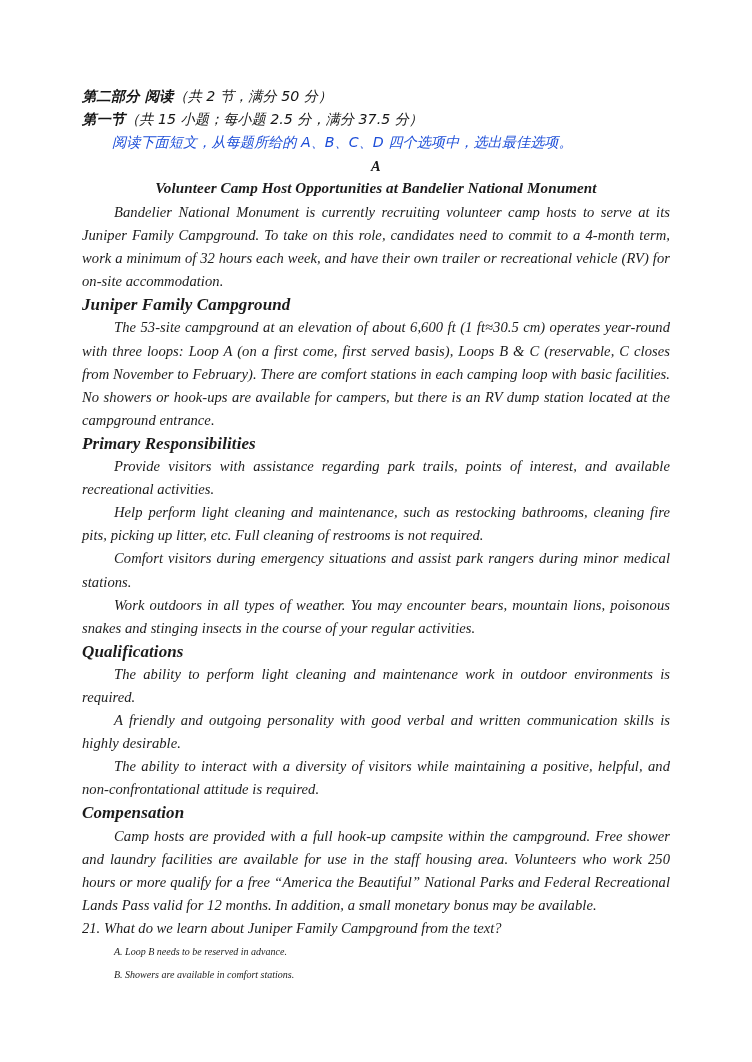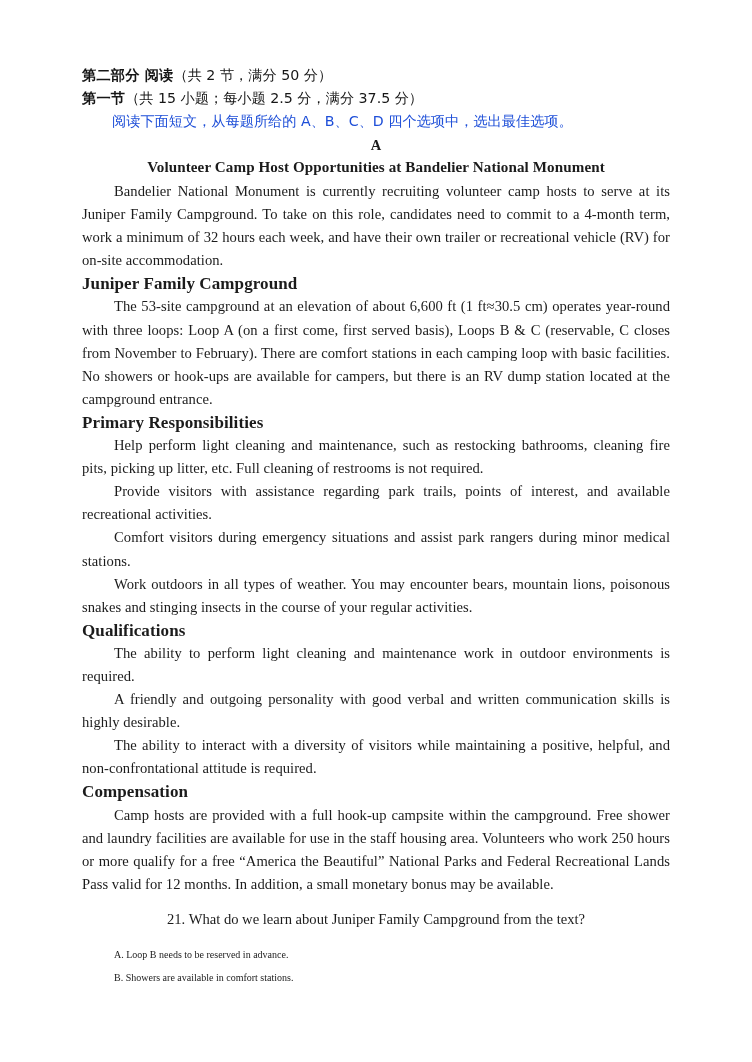--- a/index.html
+++ b/index.html
@@ -18,22 +18,23 @@
     width: 752px;
     height: 1062px;
     margin: 0 auto;
     background: #ffffff;
     overflow: hidden;
     box-sizing: border-box;
   }
   .content {
     position: absolute;
     left: 82px;
-    top: 64px;
+    top: 85px;
     width: 588px;
+    font-style: italic;
   }
 
   
   .cn-line {
     font-family: "DejaVu Sans", "Liberation Sans", sans-serif;
     font-size: 14.2px;
     line-height: 23px;
     color: #161616;
     white-space: nowrap;
   }
@@ -88,22 +89,22 @@
     text-indent: 0;
     margin: 0;
     letter-spacing: 0.1px;
   }
 
   
   .question {
     font-size: 14.6px;
     line-height: 23.1px;
     text-indent: 0;
-    margin: 12px;
-    text-align: center;
+    margin: 0;
+    text-align: left;
   }
   .option {
     font-size: 10px;
     line-height: 23.1px;
     text-indent: 0;
     padding-left: 32px;
     margin: 0;
     text-align: left;
   }
 </style>
@@ -125,22 +126,22 @@
 
     <div class="passage-label">A</div>
 
     <div class="passage-title">Volunteer Camp Host Opportunities at Bandelier National Monument</div>
 
     <div id="passage-body">
         <p class="para">Bandelier National Monument is currently recruiting volunteer camp hosts to serve at its Juniper Family Campground. To take on this role, candidates need to commit to a 4-month term, work a minimum of 32 hours each week, and have their own trailer or recreational vehicle (RV) for on-site accommodation.</p>
         <p class="subhead">Juniper Family Campground</p>
         <p class="para">The 53-site campground at an elevation of about 6,600 ft (1 ft≈30.5 cm) operates year-round with three loops: Loop A (on a first come, first served basis), Loops B &amp; C (reservable, C closes from November to February). There are comfort stations in each camping loop with basic facilities. No showers or hook-ups are available for campers, but there is an RV dump station located at the campground entrance.</p>
         <p class="subhead">Primary Responsibilities</p>
+        <p class="para">Provide visitors with assistance regarding park trails, points of interest, and available recreational activities.</p>
         <p class="para">Help perform light cleaning and maintenance, such as restocking bathrooms, cleaning fire pits, picking up litter, etc. Full cleaning of restrooms is not required.</p>
-        <p class="para">Provide visitors with assistance regarding park trails, points of interest, and available recreational activities.</p>
         <p class="para">Comfort visitors during emergency situations and assist park rangers during minor medical stations.</p>
         <p class="para">Work outdoors in all types of weather. You may encounter bears, mountain lions, poisonous snakes and stinging insects in the course of your regular activities.</p>
         <p class="subhead">Qualifications</p>
         <p class="para">The ability to perform light cleaning and maintenance work in outdoor environments is required.</p>
         <p class="para">A friendly and outgoing personality with good verbal and written communication skills is highly desirable.</p>
         <p class="para">The ability to interact with a diversity of visitors while maintaining a positive, helpful, and non-confrontational attitude is required.</p>
         <p class="subhead">Compensation</p>
         <p class="para">Camp hosts are provided with a full hook-up campsite within the campground. Free shower and laundry facilities are available for use in the staff housing area. Volunteers who work 250 hours or more qualify for a free “America the Beautiful” National Parks and Federal Recreational Lands Pass valid for 12 months. In addition, a small monetary bonus may be available.</p>
       </div>
 

